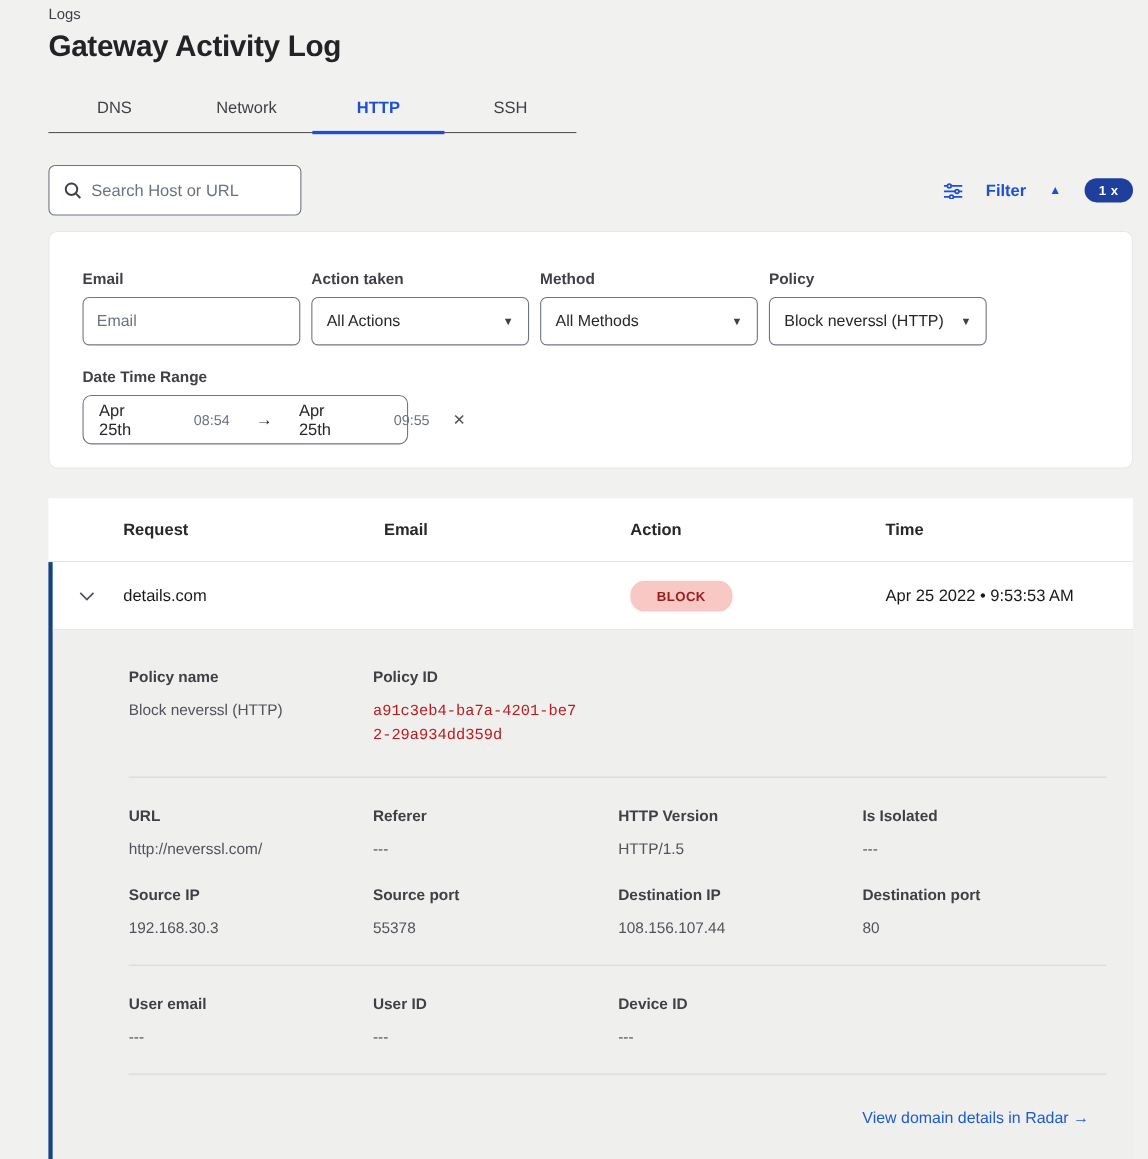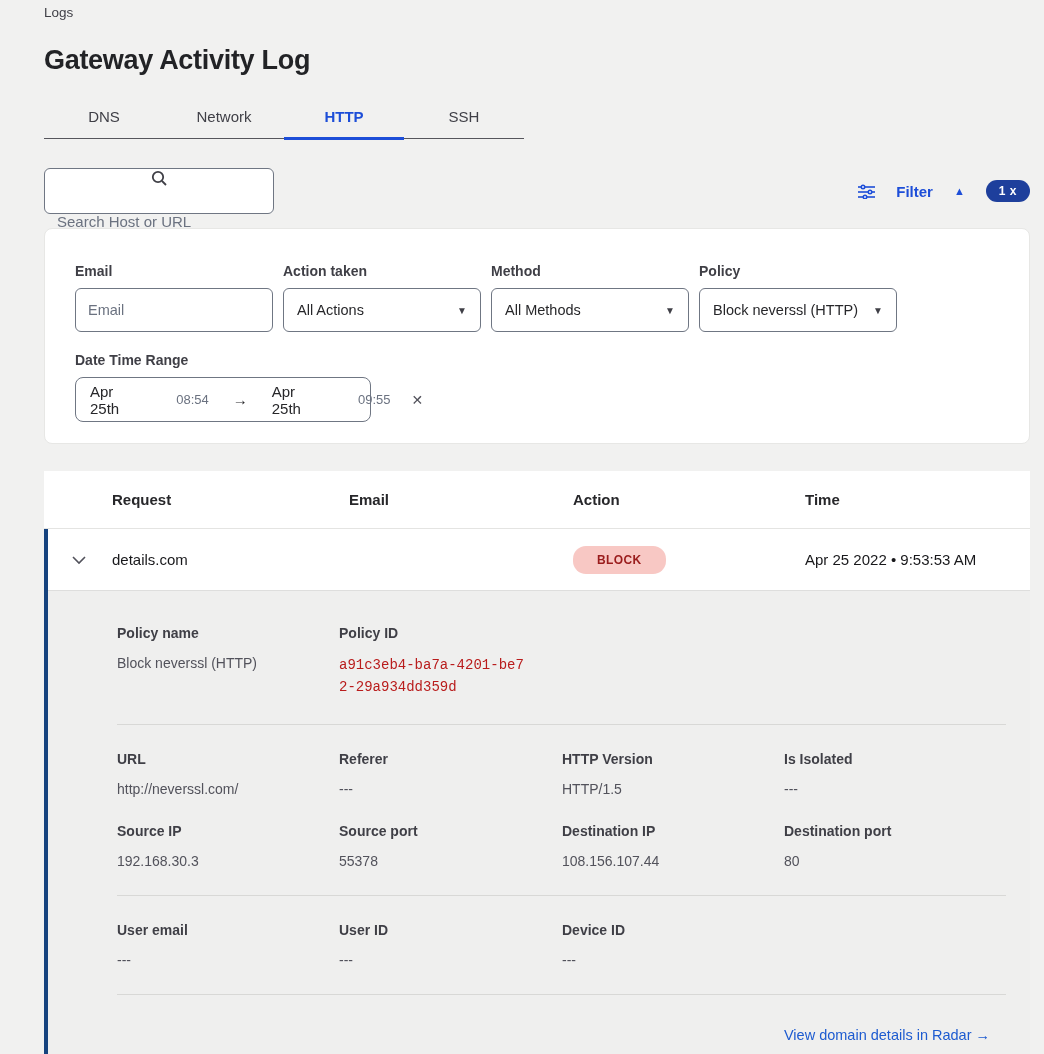--- a/index.html
+++ b/index.html
@@ -6,31 +6,31 @@
   html, body { width: 1044px; height: 1054px; overflow: hidden; }
   body {
     font-family: "Liberation Sans", "DejaVu Sans", sans-serif;
     background: #f1f1f0;
     color: #27272a;
   }
   .page { padding-left: 44px; padding-right: 14px; }
 
   
   .breadcrumb { padding-top: 5px; font-size: 13.5px; color: #3f3f46; }
-  .page-title { margin-top: 25px; font-size: 27px; font-weight: 700; color: #222326; letter-spacing: -0.3px; }
+  .page-title { margin-top: 7px; font-size: 27px; font-weight: 700; color: #222326; letter-spacing: -0.3px; }
 
   
   .tabs { margin-top: 22px; width: 480px; display: flex; border-bottom: 1px solid #56565c; }
   .tab { width: 120px; text-align: center; padding: 10px 0 13px 0; font-size: 15px; color: #3f3f46; cursor: pointer; position: relative; }
   .tab.active { color: #1d4ed8; font-weight: 700; }
   .tab.active::after { content: ""; position: absolute; left: 0; right: 0; bottom: -2px; height: 3px; background: #1d4ed8; }
 
   
   .toolbar { margin-top: 29px; display: flex; align-items: center; justify-content: space-between; }
-  .search-box { width: 230px; height: 46px; background: #fff; border: 1px solid #6f7683; border-radius: 6px; display: flex; align-items: center; padding: 0 12px; gap: 26px; flex-direction: column; }
+  .search-box { width: 230px; height: 46px; background: #fff; border: 1px solid #6f7683; border-radius: 6px; display: flex; align-items: center; padding: 12px 12px; gap: 8px; }
   .search-box svg { flex: 0 0 auto; }
   .search-box input { border: none; outline: none; width: 100%; font-size: 15px; font-family: inherit; color: #27272a; background: transparent; }
   .search-box input::placeholder { color: #6b7280; }
   .filter-cluster { display: flex; align-items: center; gap: 21px; }
   .filter-label { font-size: 15px; font-weight: 700; color: #1d4ed8; }
   .filter-caret { font-size: 11px; color: #1d4ed8; }
   .filter-badge { background: #1e3f9c; color: #fff; font-size: 12px; font-weight: 700; border-radius: 11px; padding: 4px 13px; letter-spacing: 0.5px; }
 
   
   .filter-panel { margin-top: 14px; background: #fff; border: 1px solid #e7e7e5; border-radius: 8px; padding: 34px 30px 30px 30px; height: 216px; }

